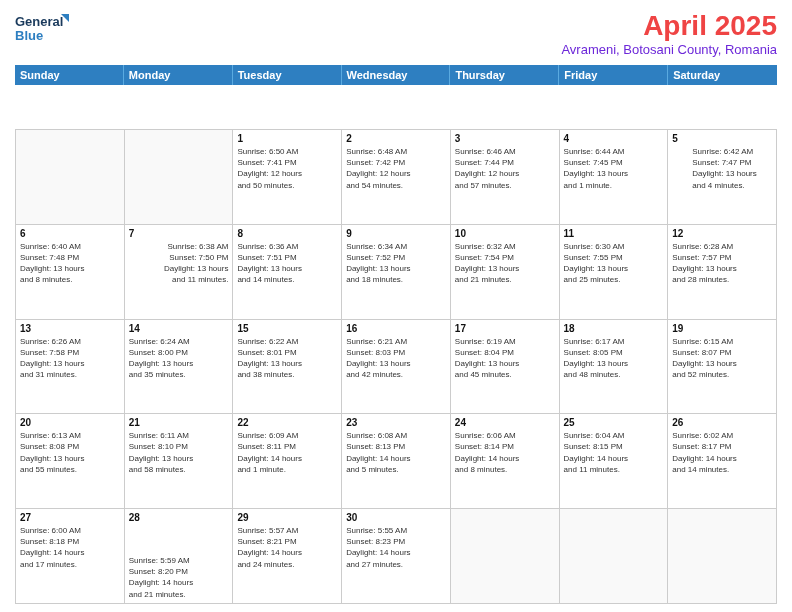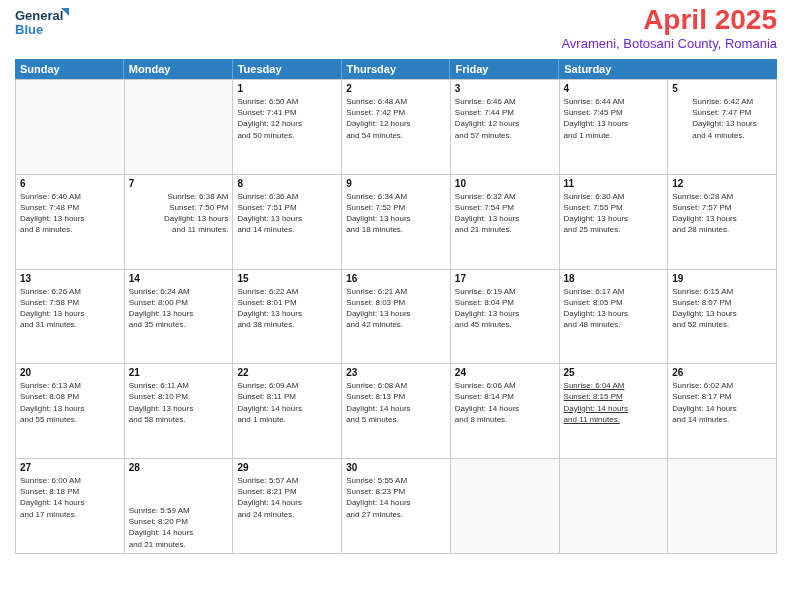--- a/index.html
+++ b/index.html
@@ -6,21 +6,21 @@
     body {
       font-family: Arial, sans-serif;
       background: #fff;
       width: 792px;
       height: 612px;
       overflow: hidden;
     }
     .page {
       width: 792px;
       height: 474px;
-      padding: 4px 15px;
+      padding: 10px 15px;
       display: flex;
       flex-direction: column;
     }
     .header {
       display: flex;
       justify-content: space-between;
       align-items: flex-start;
       margin-bottom: 8px;
     }
     .logo {
@@ -37,20 +37,21 @@
       color: #ef4444;
     }
     .location-title {
       font-size: 13px;
       color: #6d28d9;
     }
     .calendar {
       flex: 1;
       display: flex;
       flex-direction: column;
+      gap: 44px;
     }
     .cal-header {
       display: grid;
       grid-template-columns: repeat(7, 1fr);
       background: #2e7fc1;
     }
     .cal-header-cell {
       color: #fff;
       font-size: 11px;
       font-weight: bold;
@@ -108,20 +109,21 @@
       <div class="month-title">April 2025</div>
       <div class="location-title">Avrameni, Botosani County, Romania</div>
     </div>
   </div>
 
   <div class="calendar">
     <div class="cal-header">
       <div class="cal-header-cell">Sunday</div>
       <div class="cal-header-cell">Monday</div>
       <div class="cal-header-cell">Tuesday</div>
+      <div class="cal-header-cell">Wednesday</div>
       <div class="cal-header-cell">Thursday</div>
       <div class="cal-header-cell">Friday</div>
       <div class="cal-header-cell">Saturday</div>
     </div>
     <div class="cal-body" id="cal-body">
     <div class="cal-cell empty"></div>
         <div class="cal-cell empty"></div>
         <div class="cal-cell">
           <span class="day-num">1</span>
           <div class="cell-info" style="white-space: pre-line;">Sunrise: 6:50 AM
@@ -285,21 +287,21 @@
         </div>
         <div class="cal-cell">
           <span class="day-num">24</span>
           <div class="cell-info" style="white-space: pre-line;">Sunrise: 6:06 AM
 Sunset: 8:14 PM
 Daylight: 14 hours
 and 8 minutes.</div>
         </div>
         <div class="cal-cell">
           <span class="day-num">25</span>
-          <div class="cell-info" style="white-space: pre-line; text-decoration: underline;">Sunrise: 6:04 AM
+          <div class="cell-info" style="white-space: pre-line;">Sunrise: 6:04 AM
 Sunset: 8:15 PM
 Daylight: 14 hours
 and 11 minutes.</div>
         </div>
         <div class="cal-cell">
           <span class="day-num">26</span>
           <div class="cell-info" style="white-space: pre-line;">Sunrise: 6:02 AM
 Sunset: 8:17 PM
 Daylight: 14 hours
 and 14 minutes.</div>

